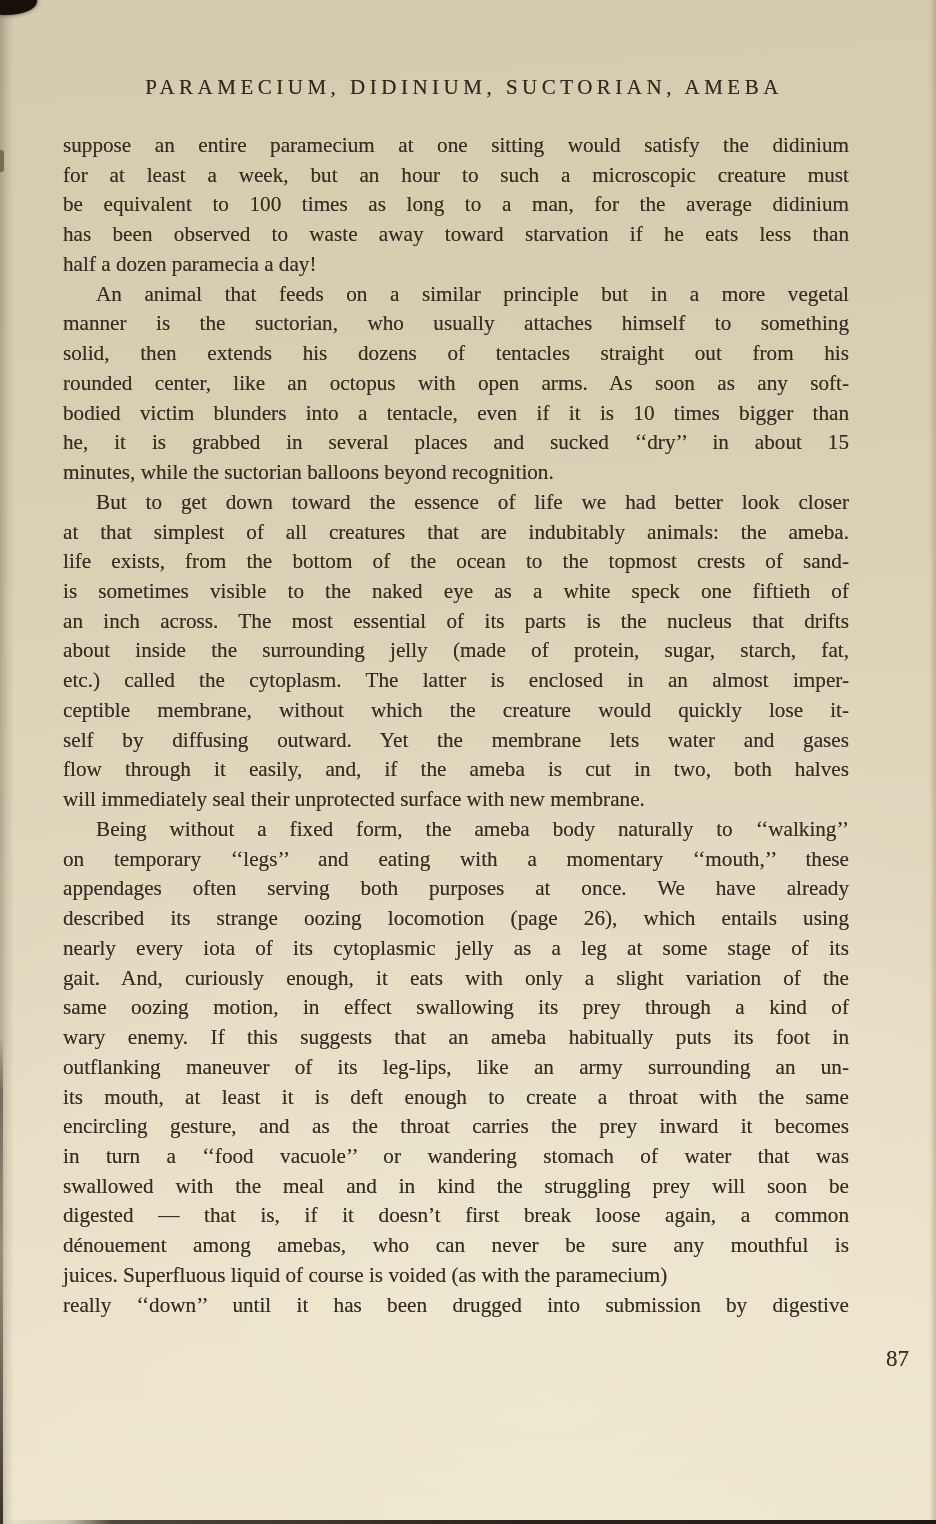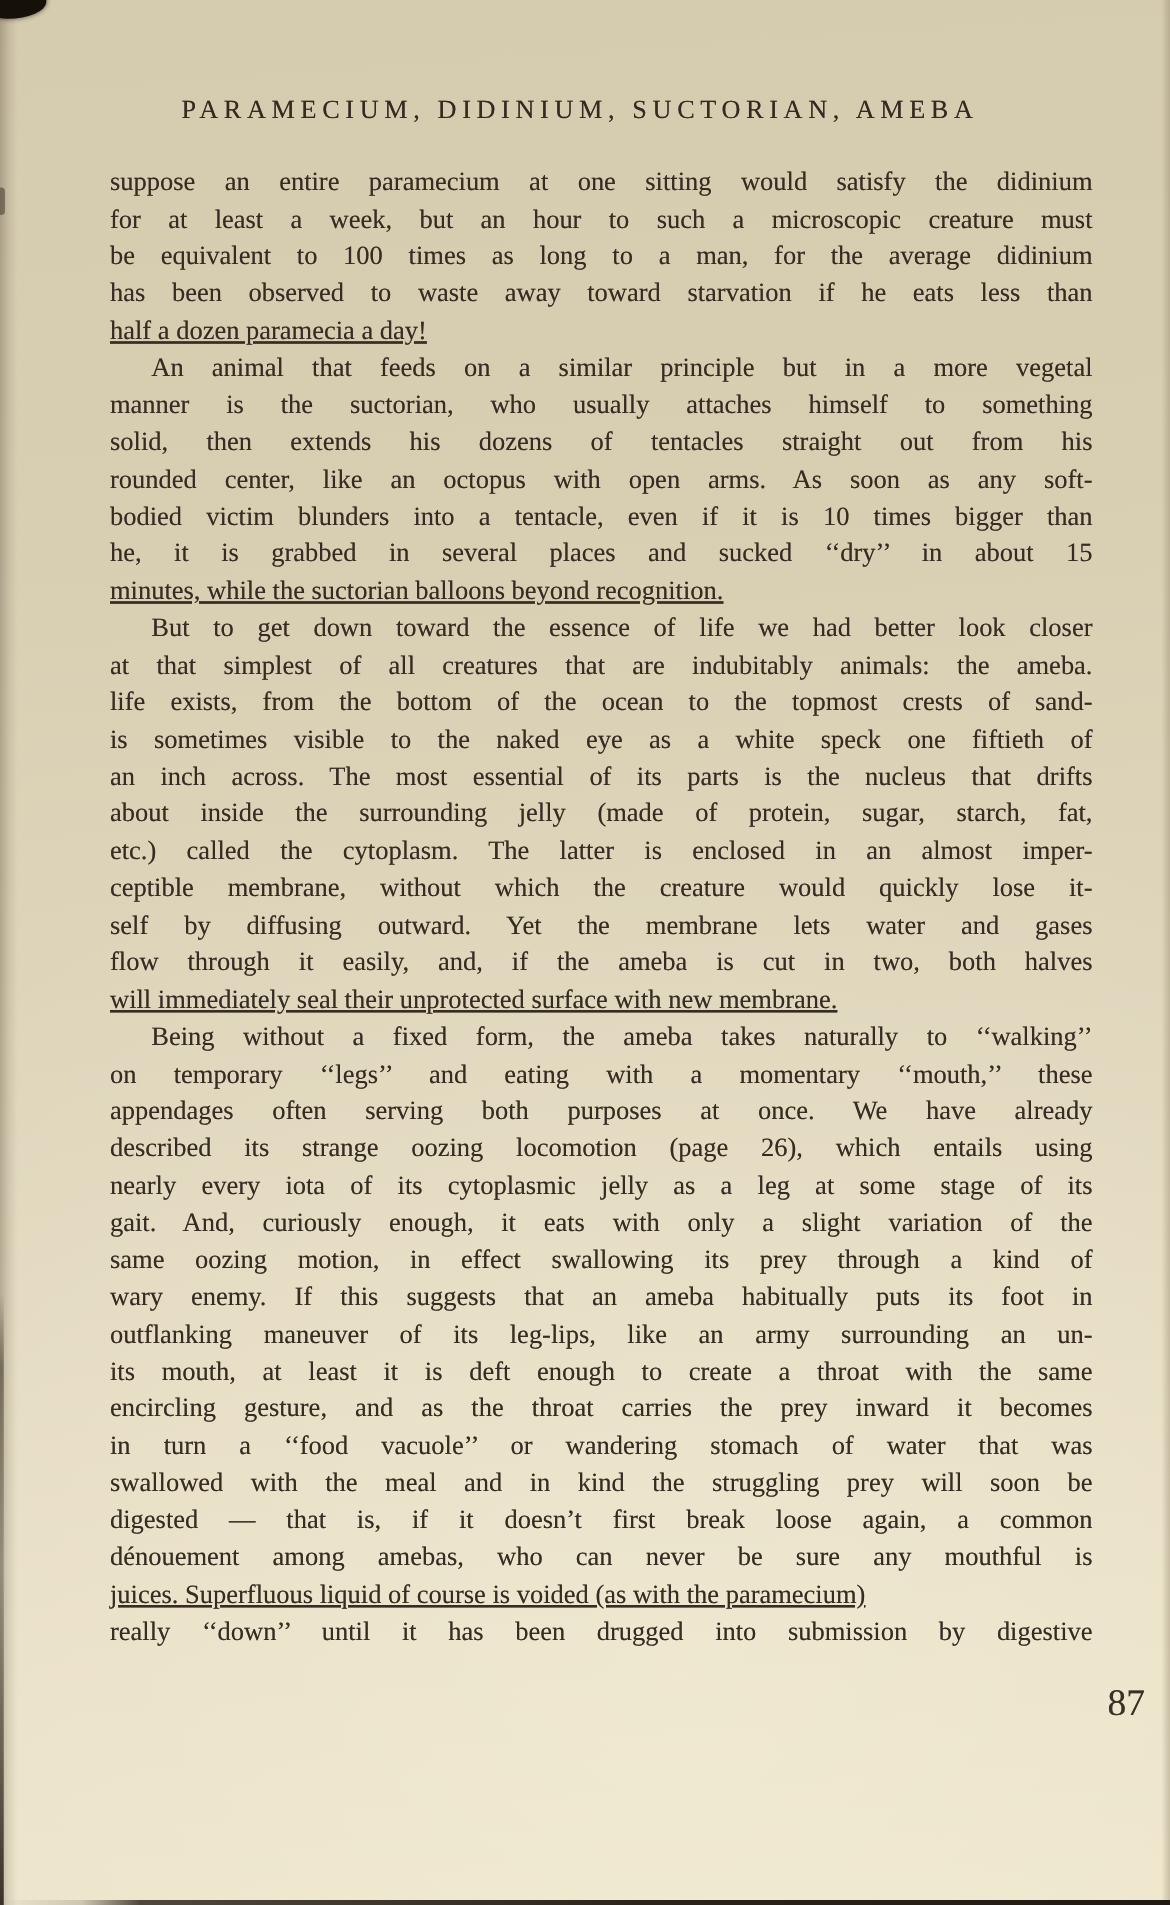--- a/index.html
+++ b/index.html
@@ -32,35 +32,34 @@
     text-shadow: 0 0 0.5px rgba(51,42,33,0.6);
   }
   .body-text {
     position: absolute;
     top: 131px;
     left: 63px;
     width: 786px;
     font-size: 21.2px;
     line-height: 29.74px;
     text-shadow: 0 0 0.5px rgba(54,44,35,0.55);
-    margin-left: 25px;
   }
   .para { margin: 0; }
   .line {
     text-align: justify;
     text-align-last: justify;
     white-space: normal;
   }
-  .line.last { text-align-last: left; text-decoration: underline; }
+  .line.last { text-align-last: left; }
   .line.indent { text-indent: 33px; }
   .folio {
     position: absolute;
     left: 886px;
     top: 1346px;
-    font-size: 30px;
+    font-size: 23px;
     color: #3a3026;
     text-shadow: 0 0 0.5px rgba(58,48,38,0.6);
   }
   
   .corner-tl {
     position: absolute;
     top: -4px;
     left: -7px;
     width: 44px;
     height: 19px;
@@ -151,21 +150,21 @@
         <div class="line">is sometimes visible to the naked eye as a white speck one fiftieth of</div>
         <div class="line">an inch across. The most essential of its parts is the nucleus that drifts</div>
         <div class="line">about inside the surrounding jelly (made of protein, sugar, starch, fat,</div>
         <div class="line">etc.) called the cytoplasm. The latter is enclosed in an almost imper-</div>
         <div class="line">ceptible membrane, without which the creature would quickly lose it-</div>
         <div class="line">self by diffusing outward. Yet the membrane lets water and gases</div>
         <div class="line">flow through it easily, and, if the ameba is cut in two, both halves</div>
         <div class="line last">will immediately seal their unprotected surface with new membrane.</div>
       </div>
       <div class="para">
-        <div class="line indent">Being without a fixed form, the ameba takes naturally to ‘‘walking’’</div>
+        <div class="line indent">Being without a fixed form, the ameba body naturally to ‘‘walking’’</div>
         <div class="line">on temporary ‘‘legs’’ and eating with a momentary ‘‘mouth,’’ these</div>
         <div class="line">appendages often serving both purposes at once. We have already</div>
         <div class="line">described its strange oozing locomotion (page 26), which entails using</div>
         <div class="line">nearly every iota of its cytoplasmic jelly as a leg at some stage of its</div>
         <div class="line">gait. And, curiously enough, it eats with only a slight variation of the</div>
         <div class="line">same oozing motion, in effect swallowing its prey through a kind of</div>
         <div class="line">wary enemy. If this suggests that an ameba habitually puts its foot in</div>
         <div class="line">outflanking maneuver of its leg-lips, like an army surrounding an un-</div>
         <div class="line">its mouth, at least it is deft enough to create a throat with the same</div>
         <div class="line">encircling gesture, and as the throat carries the prey inward it becomes</div>

